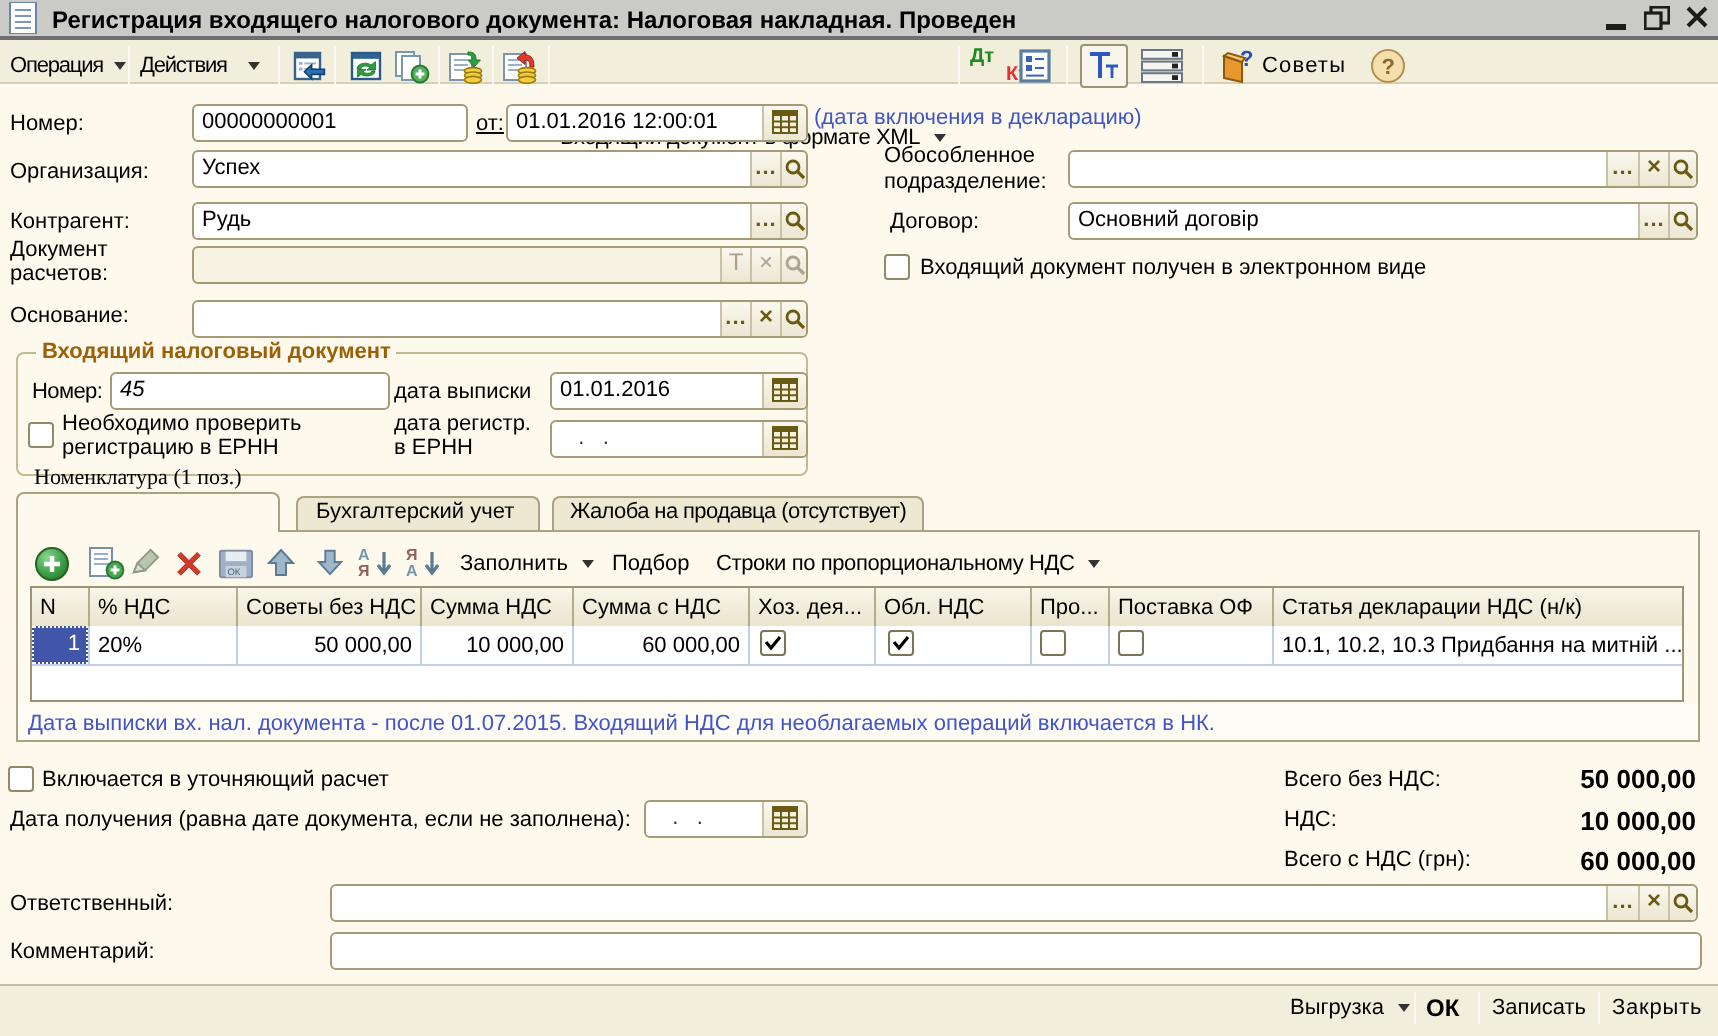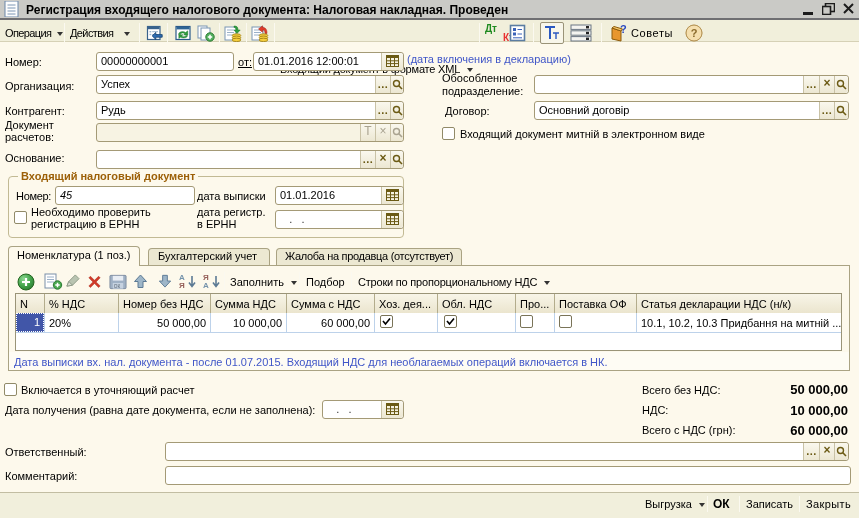--- a/index.html
+++ b/index.html
@@ -229,21 +229,21 @@
   <div class="ibtn" style="left:284px;width:15px;font-weight:bold;line-height:16px;letter-spacing:0.5px;">...</div>
   <div class="ibtn" style="left:299px;width:14px;border-top-right-radius:3px;border-bottom-right-radius:3px;">
     <svg width="11" height="11" viewBox="0 0 11 11" style="margin-top:3px;">
         <circle cx="4.5" cy="4.5" r="3" fill="none" stroke="#6b5a14" stroke-width="1.4"></circle>
         <line x1="6.8" y1="6.8" x2="10" y2="10" stroke="#6b5a14" stroke-width="1.6"></line>
       </svg>
   </div>
 </div>
 
 <div class="cb" style="left:442px;top:127px;"></div>
-<div class="lb" style="left:460px;top:128px;">Входящий документ митній в электронном виде</div>
+<div class="lb" style="left:460px;top:128px;">Входящий документ получен в электронном виде</div>
 
 <div class="a" style="left:8px;top:176px;width:396px;height:62px;border:1px solid #c2ba94;border-radius:4px;"></div>
 <div class="lb bold" style="left:18px;top:170px;background:#fdf9ec;padding:0 3px;color:#9c6008;">Входящий налоговый документ</div>
 <div class="lb" style="left:16px;top:190px;letter-spacing:-0.3px;">Номер:</div>
 <div class="fld" style="left:55px;top:186px;width:140px;height:19px;font-style:italic;">
     <span class="tx">45</span>
   </div>
 <div class="lb" style="left:197px;top:190px;">дата выписки</div>
 <div class="fld" style="left:275px;top:186px;width:129px;height:19px;">
   <span class="tx">01.01.2016</span>
@@ -274,21 +274,21 @@
     </svg>
   </div>
 </div>
 
 <div class="a" style="left:8px;top:265px;width:842px;height:106px;border:1px solid #aaa383;background:#fdf9ec;"></div>
 <div class="a" style="left:148px;top:248px;width:122px;height:17px;background:#ece8d2;border:1px solid #aaa383;border-bottom:none;border-radius:4px 4px 0 0;"></div>
 <div class="lb" style="left:158px;top:250px;">Бухгалтерский учет</div>
 <div class="a" style="left:276px;top:248px;width:186px;height:17px;background:#ece8d2;border:1px solid #aaa383;border-bottom:none;border-radius:4px 4px 0 0;"></div>
 <div class="lb" style="left:285px;top:250px;letter-spacing:-0.3px;">Жалоба на продавца (отсутствует)</div>
 <div class="a" style="left:8px;top:246px;width:132px;height:20px;background:#fdf9ec;border:1px solid #aaa383;border-bottom:none;border-radius:4px 4px 0 0;"></div>
-<div class="lb" style="left:17px;top:249px;">Номенклатура (1 поз.)</div>
+<div class="lb" style="left:17px;top:233px;font-family:Liberation Serif, serif;">Номенклатура (1 поз.)</div>
 
 <svg class="a" style="left:17px;top:273px;" width="18" height="18" viewBox="0 0 18 18">
   <defs>
       <radialGradient id="gg" cx="0.35" cy="0.3" r="0.8">
         <stop offset="0" stop-color="#8cd892"></stop>
         <stop offset="0.55" stop-color="#44a44c"></stop>
         <stop offset="1" stop-color="#2a7a32"></stop>
       </radialGradient>
     </defs>
   <circle cx="9" cy="9" r="8" fill="url(#gg)" stroke="#23641f"></circle>
@@ -344,21 +344,21 @@
 <div class="a" style="left:210px;top:294px;width:1px;height:19px;background:#b3ac8c;"></div>
 <div class="a" style="left:286px;top:294px;width:1px;height:19px;background:#b3ac8c;"></div>
 <div class="a" style="left:374px;top:294px;width:1px;height:19px;background:#b3ac8c;"></div>
 <div class="a" style="left:437px;top:294px;width:1px;height:19px;background:#b3ac8c;"></div>
 <div class="a" style="left:515px;top:294px;width:1px;height:19px;background:#b3ac8c;"></div>
 <div class="a" style="left:554px;top:294px;width:1px;height:19px;background:#b3ac8c;"></div>
 <div class="a" style="left:636px;top:294px;width:1px;height:19px;background:#b3ac8c;"></div>
 
 <div class="lb" style="left:20px;top:298px;">N</div>
 <div class="lb" style="left:49px;top:298px;">% НДС</div>
-<div class="lb" style="left:123px;top:298px;">Номер без НДС</div>
+<div class="lb" style="left:123px;top:298px;">Советы без НДС</div>
 <div class="lb" style="left:215px;top:298px;">Сумма НДС</div>
 <div class="lb" style="left:291px;top:298px;">Сумма с НДС</div>
 <div class="lb" style="left:379px;top:298px;">Хоз. дея...</div>
 <div class="lb" style="left:442px;top:298px;">Обл. НДС</div>
 <div class="lb" style="left:520px;top:298px;">Про...</div>
 <div class="lb" style="left:559px;top:298px;">Поставка ОФ</div>
 <div class="lb" style="left:641px;top:298px;">Статья декларации НДС (н/к)</div>
 
 <div class="a" style="left:44px;top:313px;width:1px;height:20px;background:#bdd2ea;"></div>
 <div class="a" style="left:118px;top:313px;width:1px;height:20px;background:#bdd2ea;"></div>

